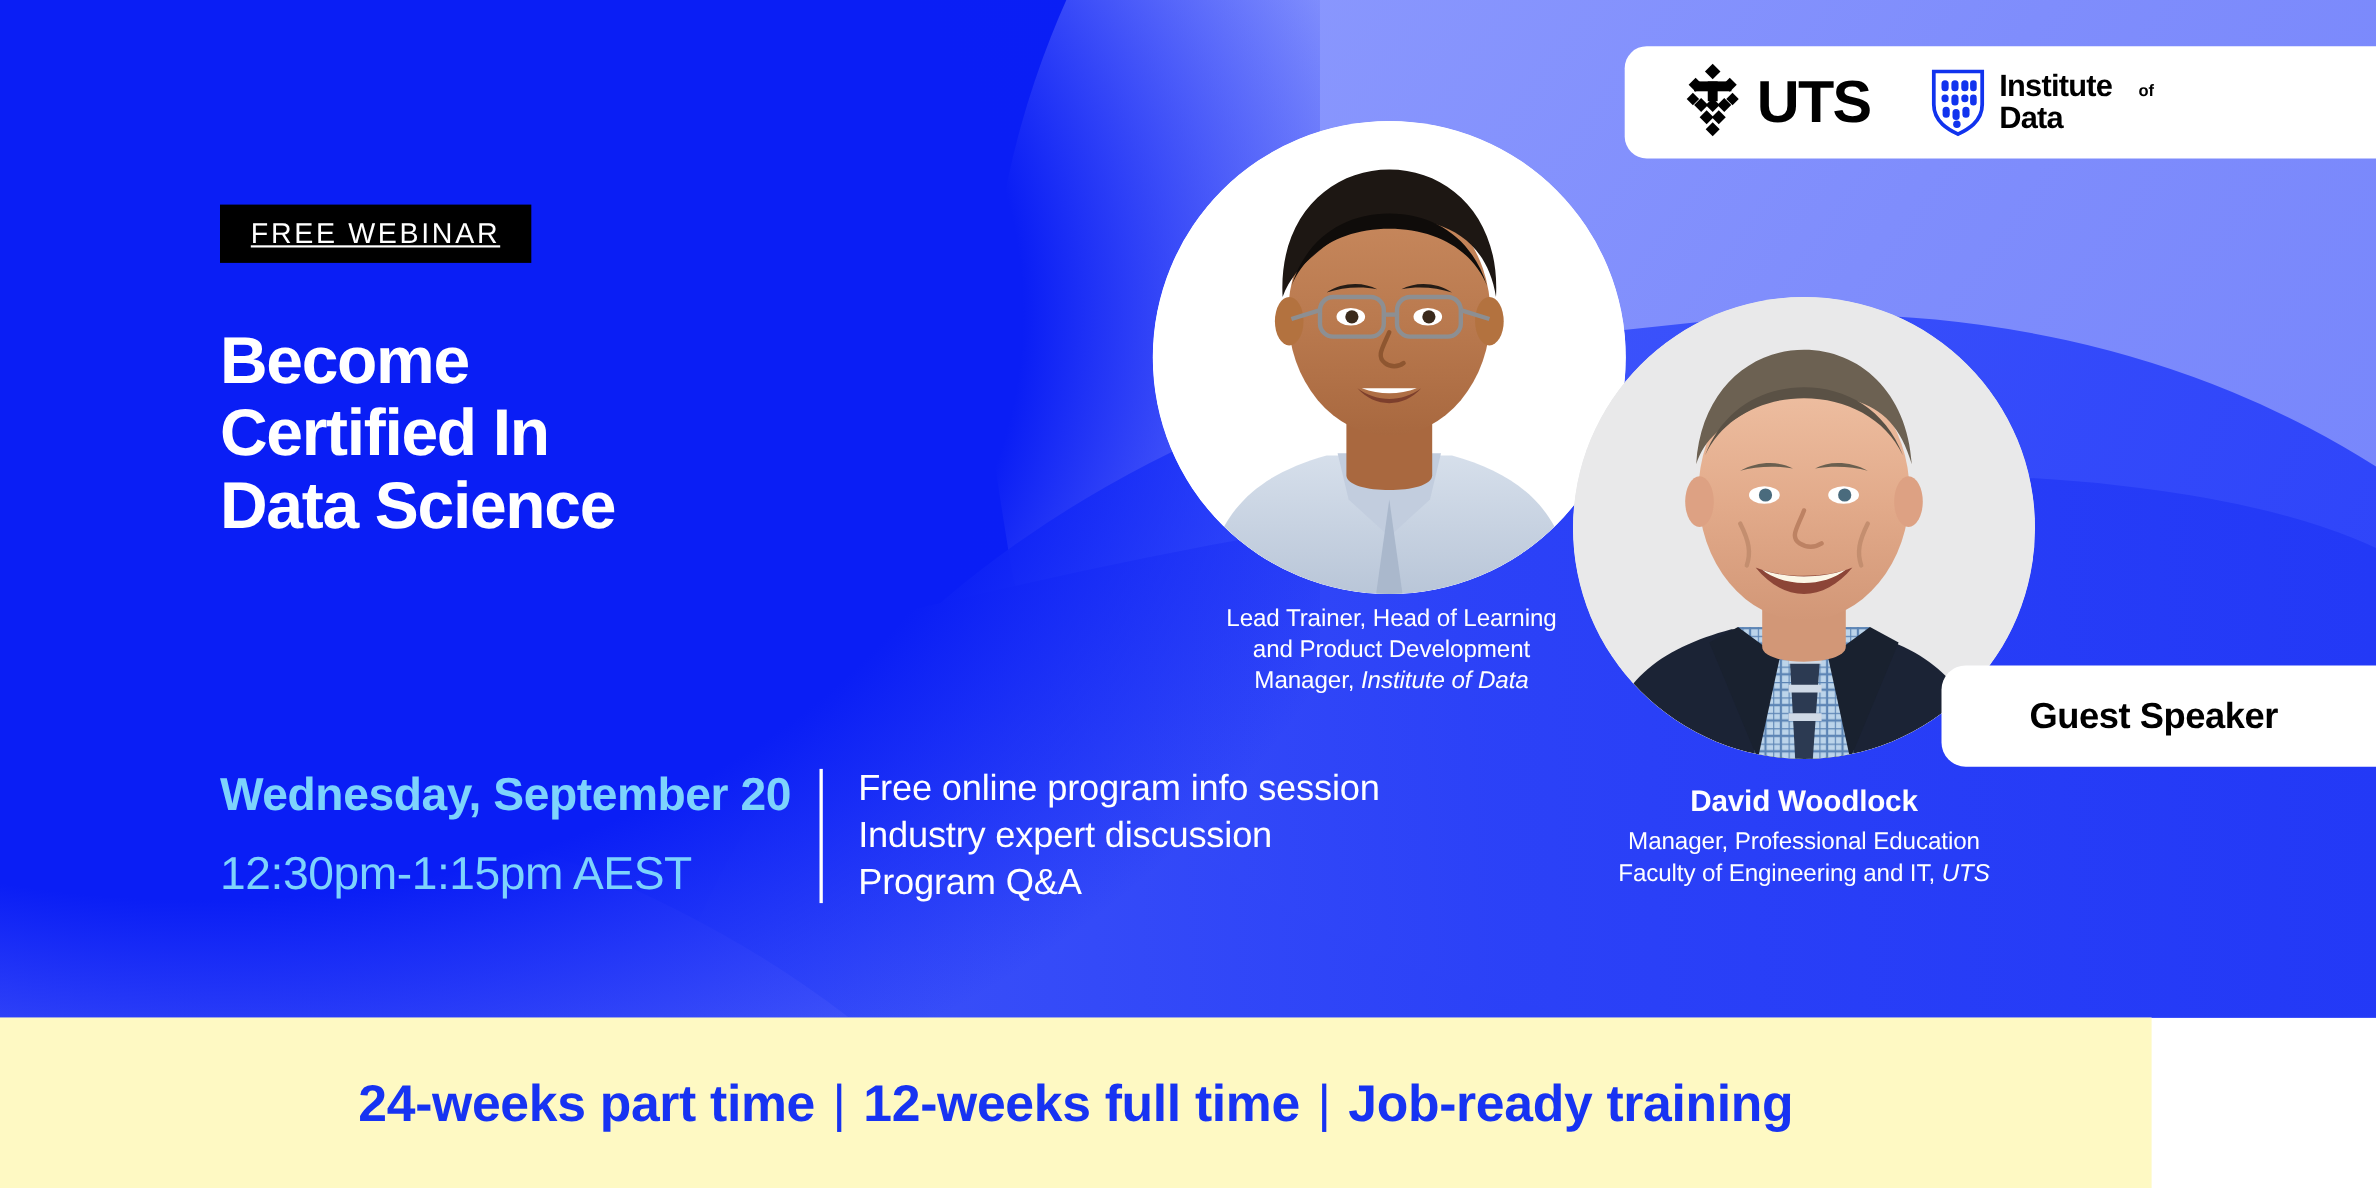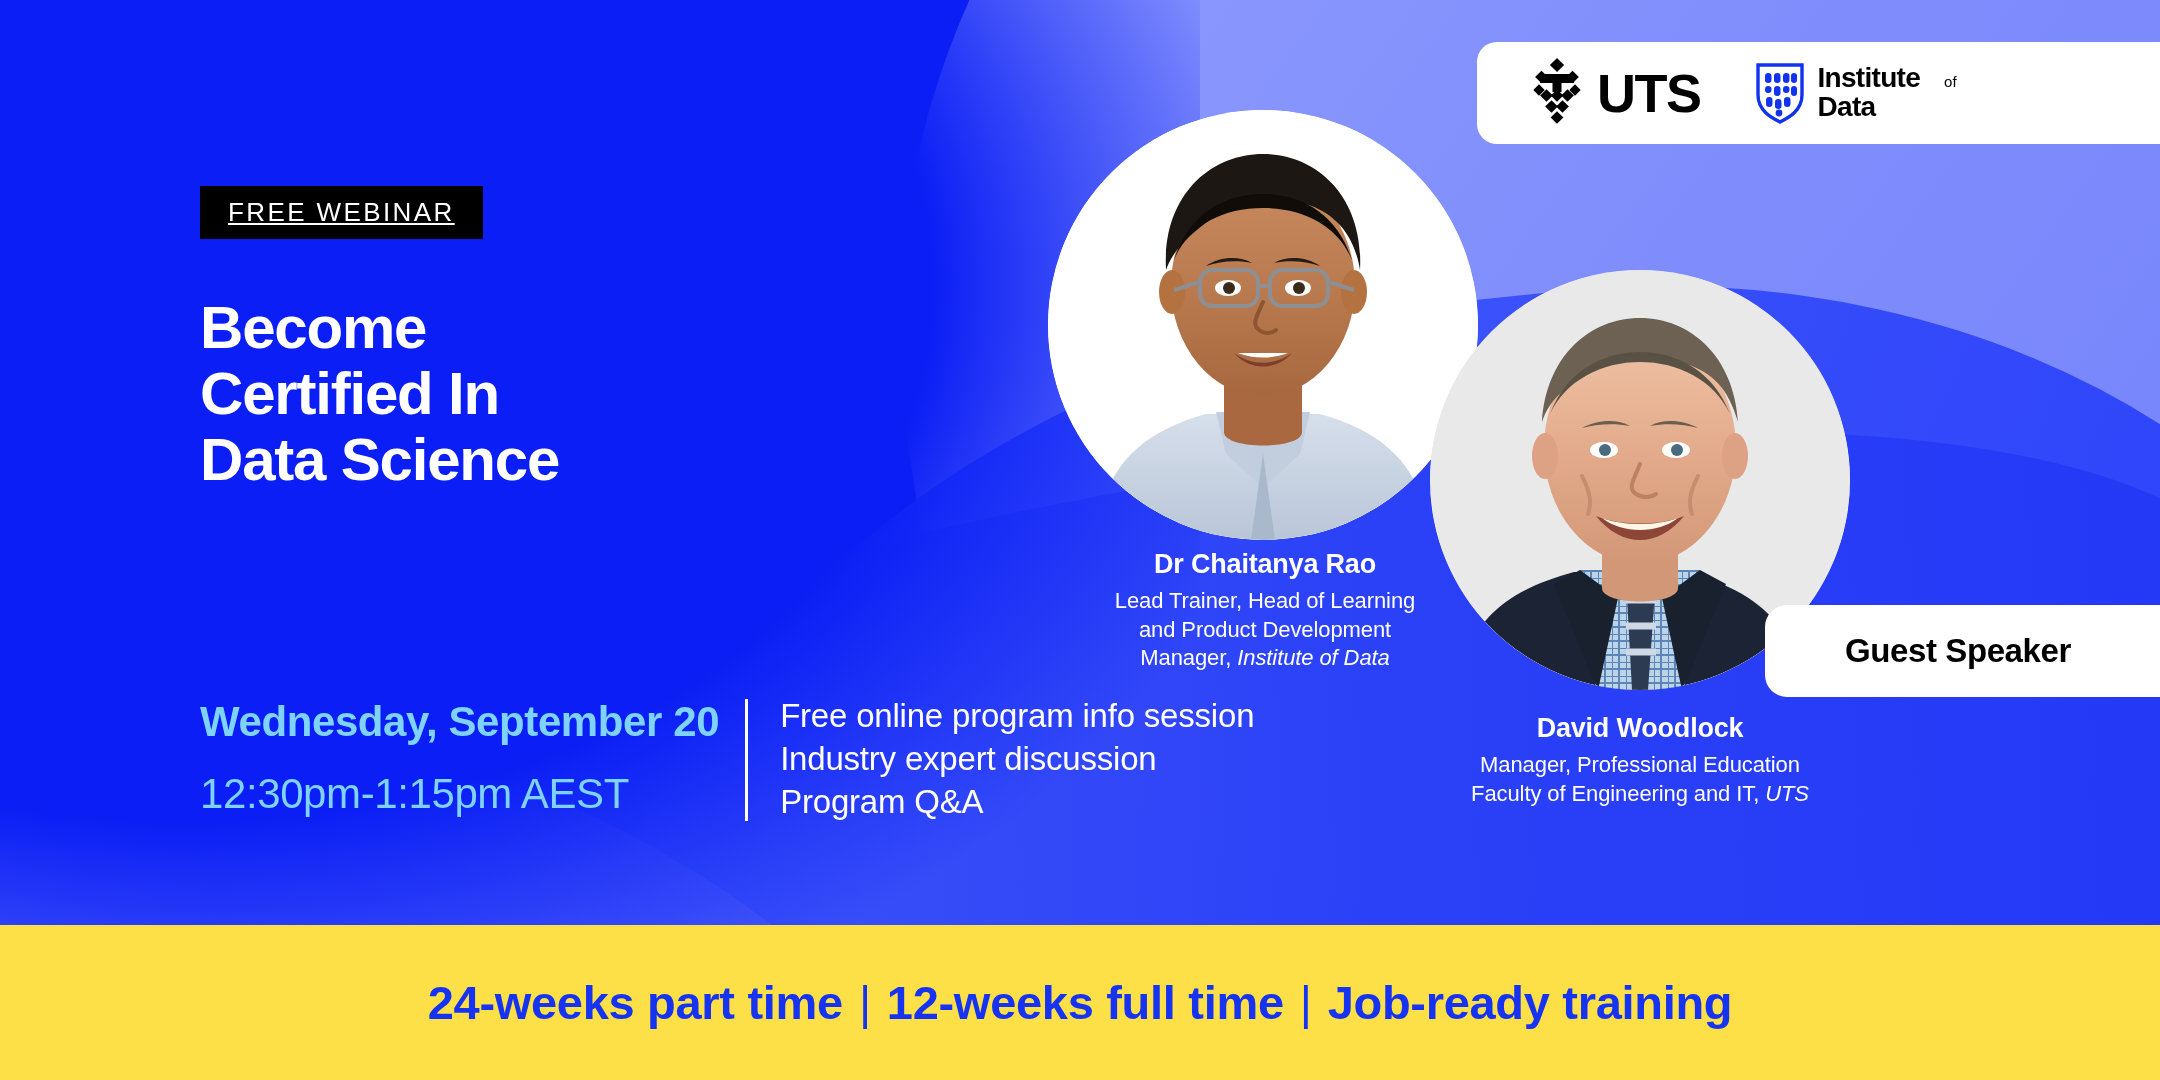--- a/index.html
+++ b/index.html
@@ -150,21 +150,21 @@
     letter-spacing:-1.5px; line-height:1;
   }
   #iod-logo { display:flex; align-items:center; gap:13px; }
   #iod-shield { width:50px; height:62px; flex:none; }
   #iod-word {
     color:#000000; line-height:1.02;
     font-weight:700;
   }
   #iod-word .iod-l1 { font-size:28px; letter-spacing:-.7px; white-space:nowrap; }
   #iod-word .iod-l1 .iod-of {
-    font-size:15px; font-weight:400; letter-spacing:0;padding-left:24px;
+    font-size:15px; font-weight:700; letter-spacing:0;padding-left:24px;
   }
   #iod-word .iod-l2 { font-size:28px; letter-spacing:-.7px; }
 
   
   .photo {
     position:absolute;
     border-radius:50%;
     overflow:hidden;
     z-index:7;
   }
@@ -215,22 +215,22 @@
   #guest-pill span {
     color:#000000;
     font-size:33px; font-weight:700;
     letter-spacing:-.4px; white-space:nowrap;margin-left:40px;
   }
 
   
   #bottom-bar {
     position:absolute;
     left:0; top:925px;
-    width:2160px; height:155px;
-    background:#fde047;
+    width:1956px; height:155px;
+    background:#fef9c3;
     display:flex; align-items:center; justify-content:center;
   }
   #bottom-text {
     color:#1733f2;
     font-size:47px; font-weight:700;
     letter-spacing:-.3px; white-space:nowrap;
     display:flex; align-items:center;
   }
   #bottom-text .bt-sep {
     display:inline-block;
@@ -324,21 +324,20 @@
           </g>
 
           <path d="M215 192c-6 14-12 22-4 28 5 4 12 4 17 0" fill="none" stroke="#8e5630" stroke-width="4" stroke-linecap="round"></path>
           <path d="M186 243c18 13 40 13 58 0-16 18-42 18-58 0z" fill="#7d3f2c"></path>
           <path d="M190 243c16 6 34 6 50 0z" fill="#ffffff"></path>
         </g>
       </svg>
     </div>
 
     <div class="speaker-caption" id="caption-rao">
-      <div class="sp-name">Dr Chaitanya Rao</div>
       <div class="sp-role">Lead Trainer, Head of Learning</div>
       <div class="sp-role">and Product Development</div>
       <div class="sp-role"><span>Manager, </span><em>Institute of Data</em></div>
     </div>
 
     <div class="photo" id="photo-woodlock">
       <svg viewBox="0 0 420 420" xmlns="http://www.w3.org/2000/svg" aria-hidden="true">
         <defs>
           <clipPath id="circ2">
               <circle cx="210" cy="210" r="210"></circle>

